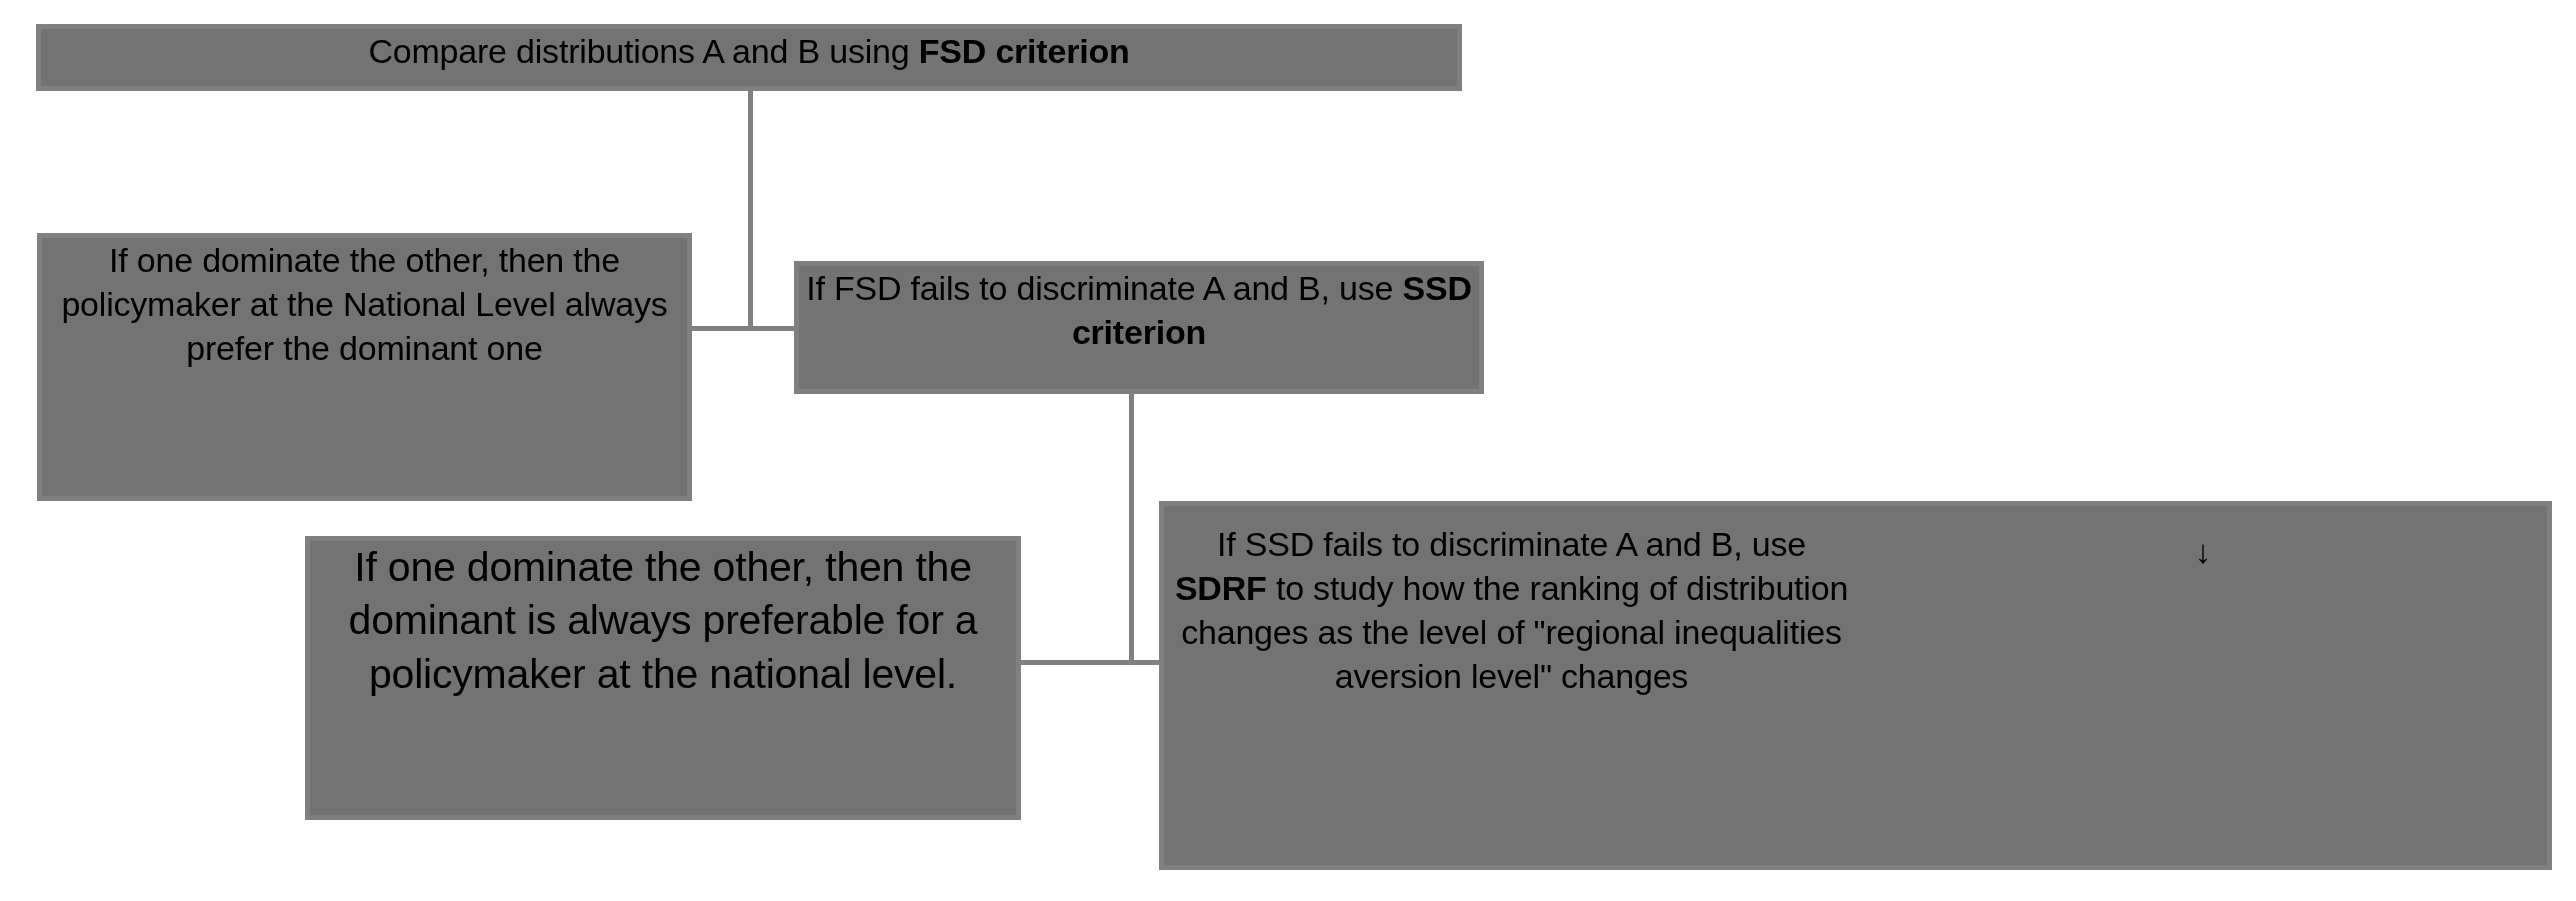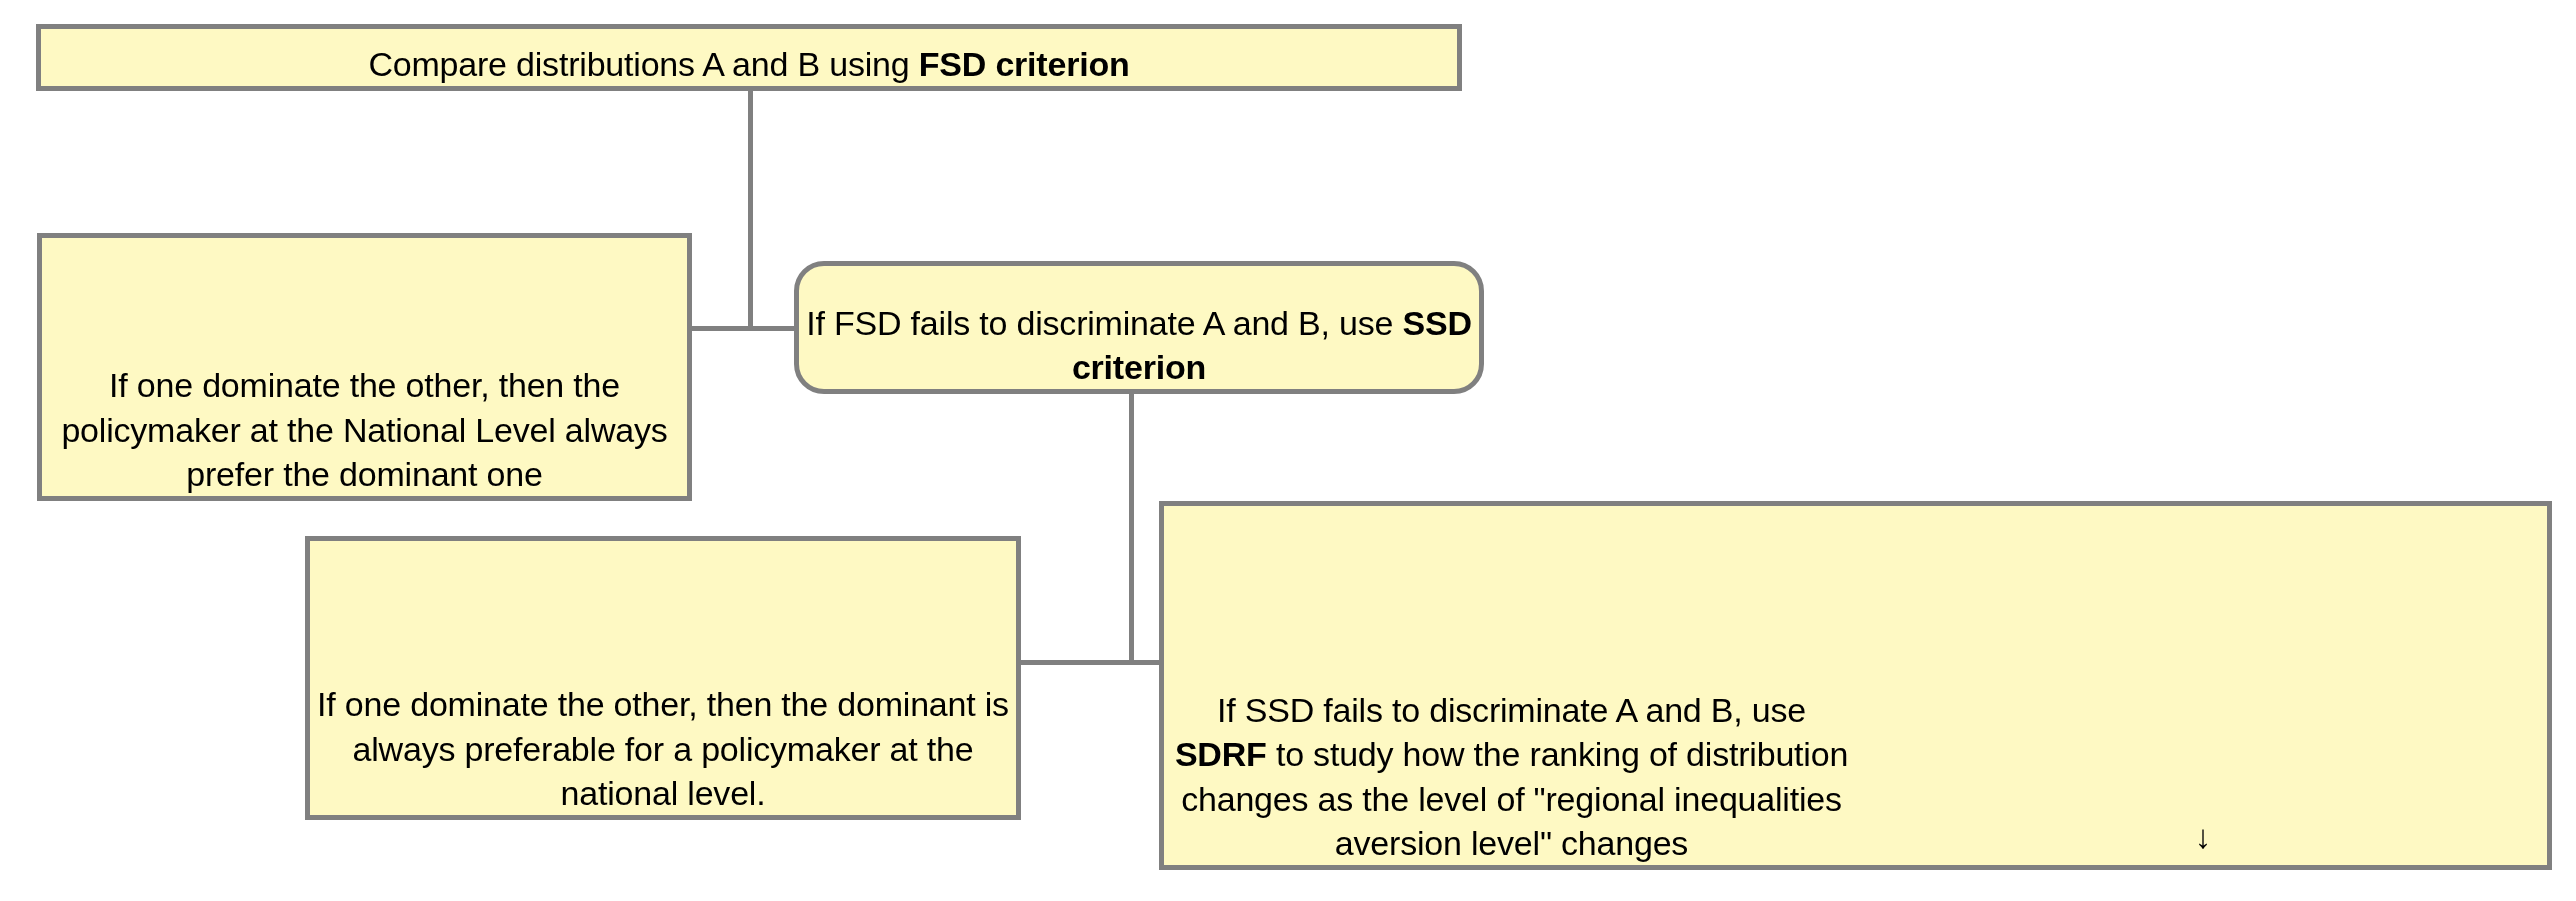--- a/index.html
+++ b/index.html
@@ -13,24 +13,24 @@
   #canvas {
     position: relative;
     width: 2576px;
     height: 902px;
     background: #ffffff;
     overflow: hidden;
   }
   .node {
     position: absolute;
     box-sizing: border-box;
-    background: #fef9c3;
+    background: #737373;
     border: 5px solid #808080;
     display: flex;
-    align-items: flex-end;
+    align-items: flex-start;
     justify-content: center;
     text-align: center;
     color: #000000;
     font-family: "Liberation Sans", sans-serif;
     font-weight: 400;
     line-height: 1.30;
     letter-spacing: -0.2px;
   }
   .node .txt {
     display: block;
@@ -51,27 +51,26 @@
     left: 37px;  top: 193px;
     width: 655px; height: 268px;
     font-size: 34px;
     margin-top: 40px;
   }
   
   #box-ssd-step {
     left: 794px; top: 261px;
     width: 690px; height: 133px;
     font-size: 34px;
-    border-radius: 30px;
   }
   
   #box-ssd-outcome {
     left: 305px;  top: 536px;
     width: 716px; height: 284px;
-    font-size: 34px;
+    font-size: 41px;
   }
   
   #box-sdrf {
     left: 1159px; top: 501px;
     width: 1393px; height: 369px;
     font-size: 34px;
     flex-direction: row;
     justify-content: flex-start;
     padding-top: 15.6px;
   }

